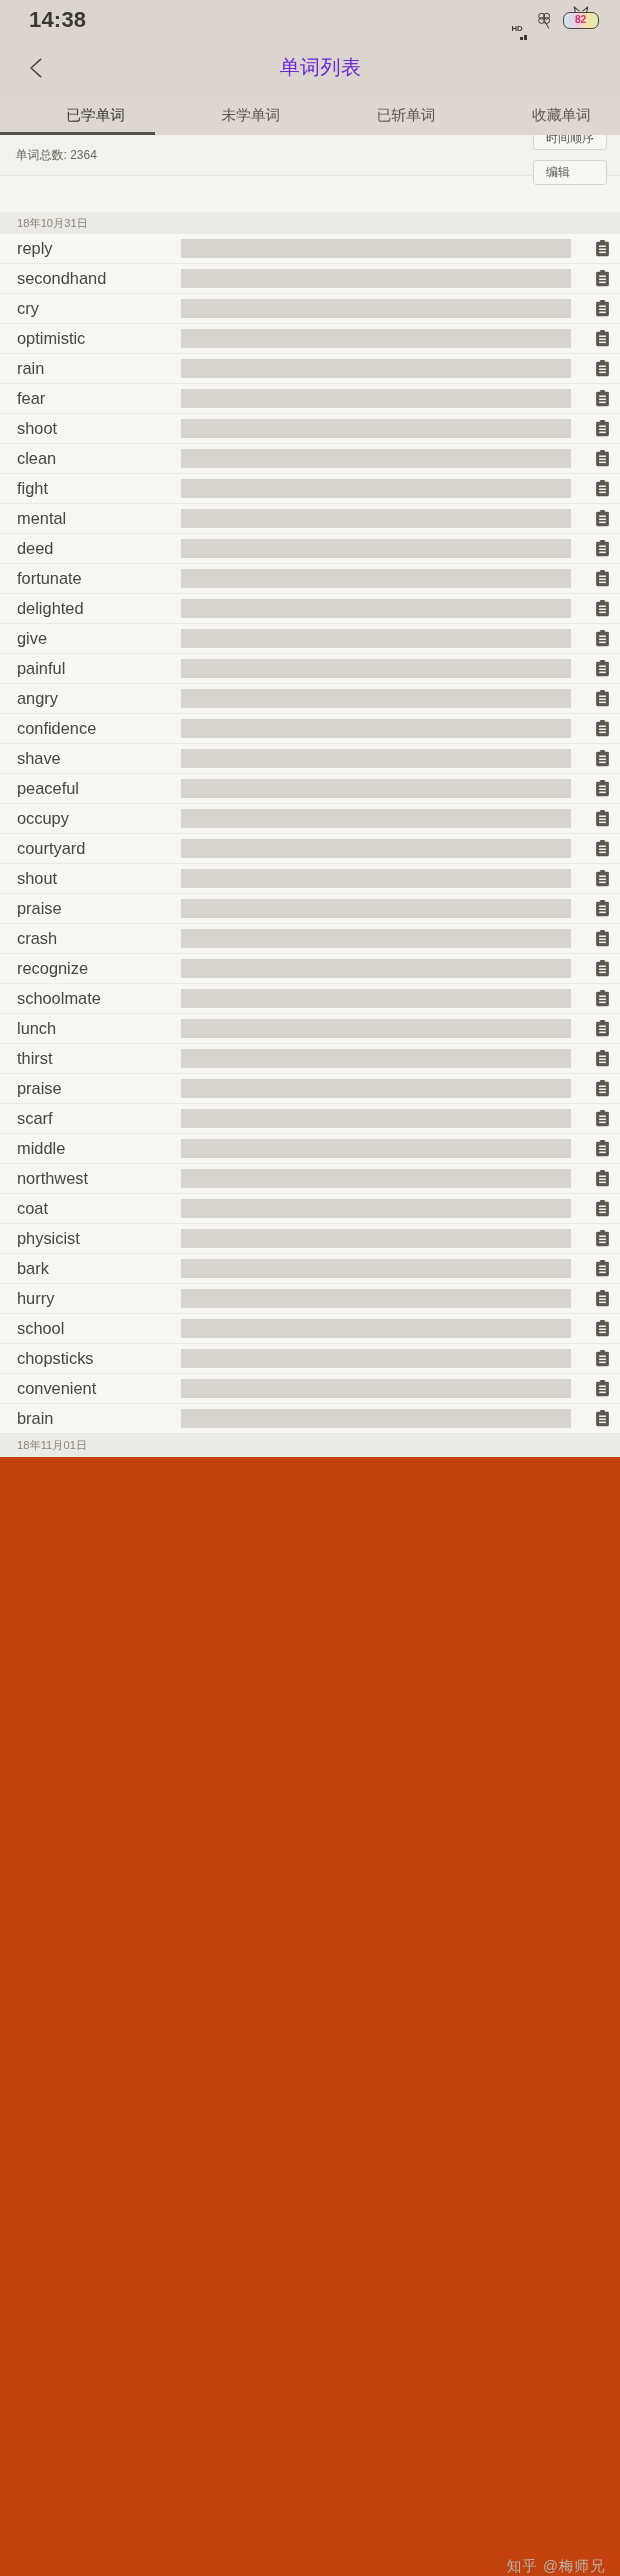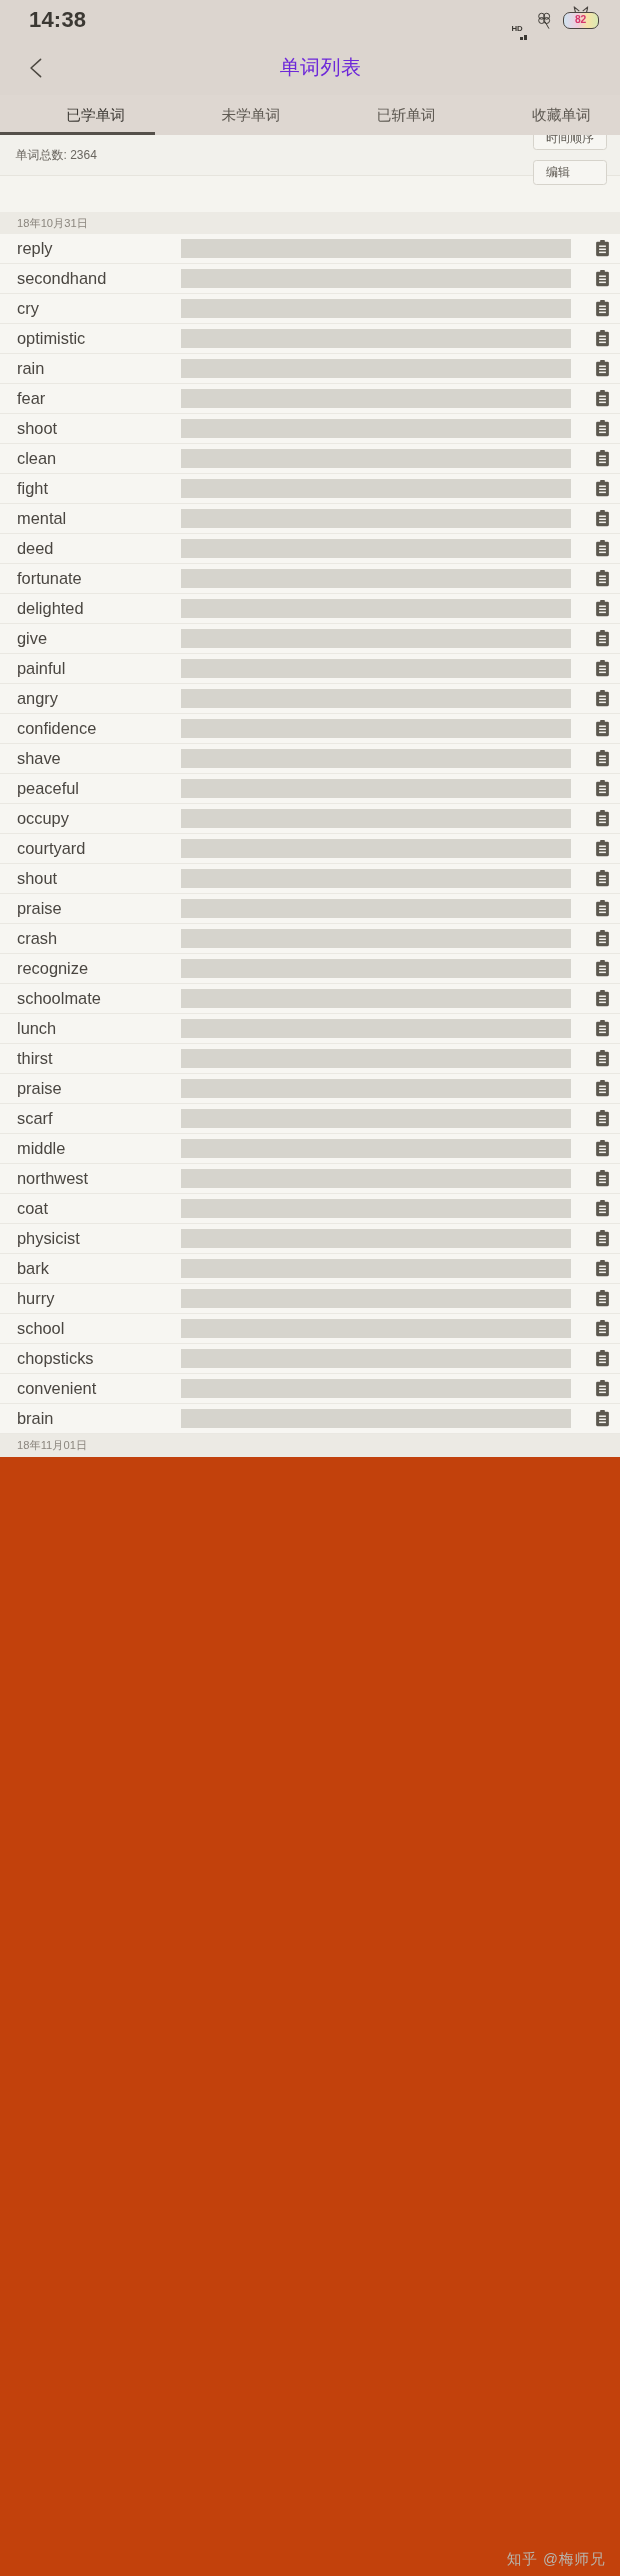--- a/index.html
+++ b/index.html
@@ -229,21 +229,21 @@
     display: flex;
     align-items: center;
     justify-content: center;
     cursor: pointer;
   }
 
   
   .watermark {
     position: absolute;
     right: 15.5px;
-    bottom: 7px;
+    bottom: 0;
     font-size: 14.7px;
     color: #b8b4ac;
     letter-spacing: 0.9px;
     pointer-events: none;
   }
 </style>
 </head>
 <body>
 
 <div class="phone">

